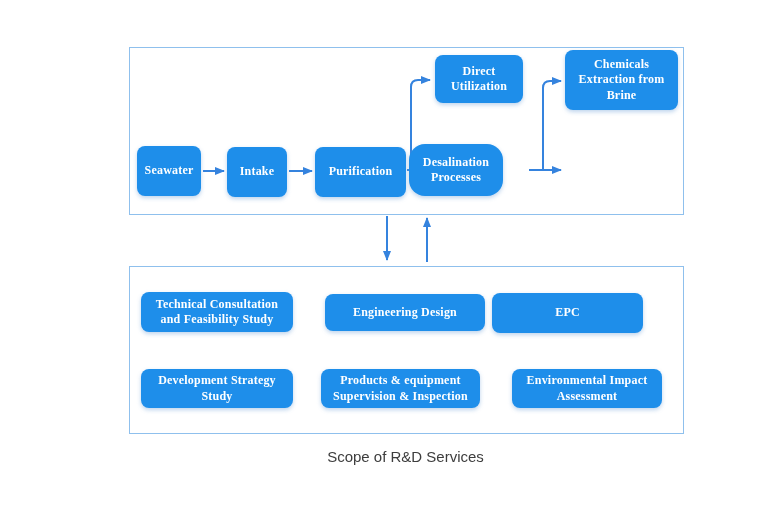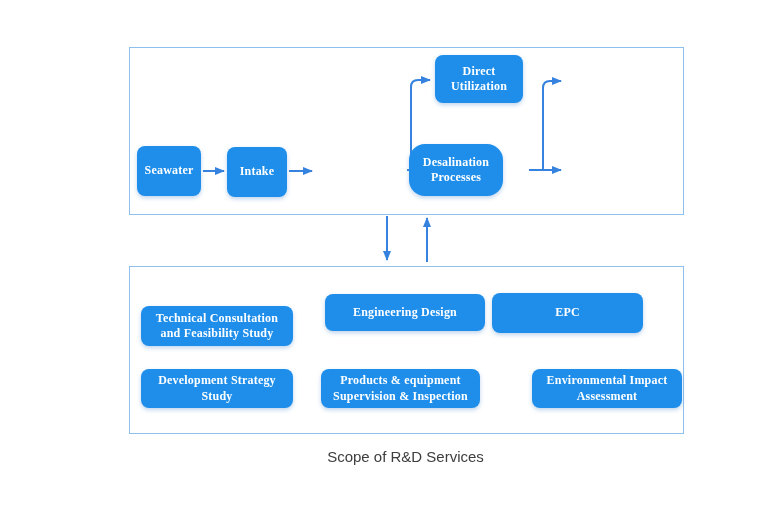--- a/index.html
+++ b/index.html
@@ -67,34 +67,36 @@
       <path d="M543,170 L543,88 Q543,81 550,81 L561,81" marker-end="url(#ah)"></path>
       <path d="M387,216 L387,260" marker-end="url(#ah)"></path>
       <path d="M427,262 L427,218" marker-end="url(#ah)"></path>
     </g>
   </svg>
 
   <div class="node" style="left:137px;top:146px;width:64px;height:50px;">Seawater</div>
 
   <div class="node" style="left:227px;top:147px;width:60px;height:50px;">Intake</div>
 
+  <div class="node" style="left:315px;top:147px;width:91px;height:50px;">Purification</div>
 
   <div class="node" style="left:409px;top:144px;width:94px;height:52px;border-radius:16px;">Desalination Processes</div>
 
   <div class="node" style="left:435px;top:55px;width:88px;height:48px;">Direct Utilization</div>
 
+  <div class="node" style="left:565px;top:50px;width:113px;height:60px;">Chemicals Extraction from Brine</div>
 
 
-  <div class="node" style="left:141px;top:292px;width:152px;height:40px;margin-top:14px;">Technical Consultation and Feasibility Study</div>
+  <div class="node" style="left:141px;top:292px;width:152px;height:40px;">Technical Consultation and Feasibility Study</div>
 
   <div class="node" style="left:325px;top:294px;width:160px;height:37px;">Engineering Design</div>
 
   <div class="node" style="left:492px;top:293px;width:151px;height:40px;">EPC</div>
 
   <div class="node" style="left:141px;top:369px;width:152px;height:39px;">Development Strategy Study</div>
 
   <div class="node" style="left:321px;top:369px;width:159px;height:39px;">Products &amp; equipment Supervision &amp; Inspection</div>
 
-  <div class="node" style="left:512px;top:369px;width:150px;height:39px;margin-left:20px;">Environmental Impact Assessment</div>
+  <div class="node" style="left:512px;top:369px;width:150px;height:39px;">Environmental Impact Assessment</div>
 
   <div class="caption">Scope of R&amp;D Services</div>
 
 </div>
 
 </body></html>

